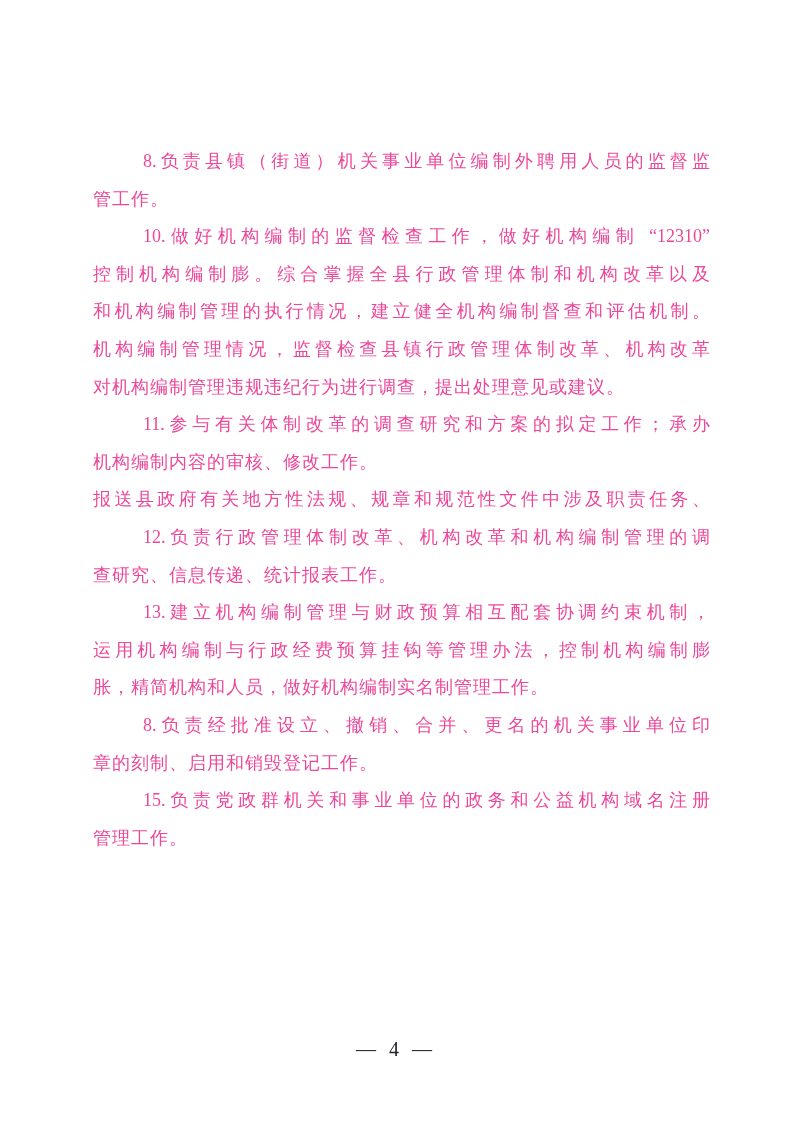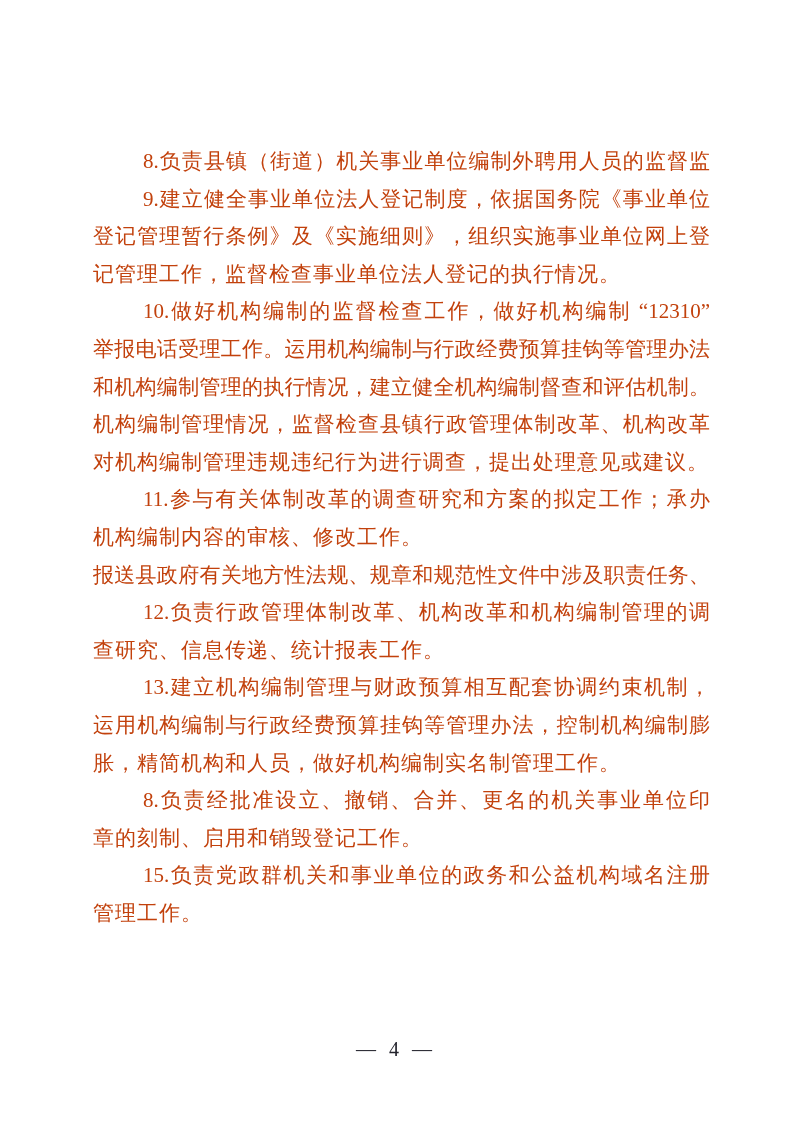--- a/index.html
+++ b/index.html
@@ -20,24 +20,24 @@
     top: 143px;
     left: 93px;
     width: 617px;
     color: #1f1f29;
   }
   .paragraph {
     margin: 0;
     padding: 0;
   }
   .line {
-    font-size: 21px;
+    font-size: 18px;
     line-height: 37.6px;
     height: 37.6px;
-    color: #c2410c;
+    color: #ec4899;
     text-align: justify;
     text-align-last: justify;
     overflow: visible;
   }
   .line.first {
     text-indent: 50px;
   }
   .line.last {
     text-align: left;
     text-align-last: left;
@@ -57,29 +57,25 @@
     font-family: "Liberation Serif", "DejaVu Serif", serif;
   }
 </style>
 </head>
 <body>
 
 <div class="page">
   <div class="body-text" id="paragraphs-root">
       <div class="paragraph">
         <div class="line first">8.负责县镇（街道）机关事业单位编制外聘用人员的监督监</div>
-      </div>
-      <div class="paragraph">
-        <div class="line first">9.建立健全事业单位法人登记制度，依据国务院《事业单位</div>
-        <div class="line">登记管理暂行条例》及《实施细则》，组织实施事业单位网上登</div>
-        <div class="line last">记管理工作，监督检查事业单位法人登记的执行情况。</div>
+        <div class="line last">管工作。</div>
       </div>
       <div class="paragraph">
         <div class="line first">10.做好机构编制的监督检查工作，做好机构编制 “12310”</div>
-        <div class="line">举报电话受理工作。运用机构编制与行政经费预算挂钩等管理办法</div>
+        <div class="line">控制机构编制膨。综合掌握全县行政管理体制和机构改革以及</div>
         <div class="line">和机构编制管理的执行情况，建立健全机构编制督查和评估机制。</div>
         <div class="line">机构编制管理情况，监督检查县镇行政管理体制改革、机构改革</div>
         <div class="line last">对机构编制管理违规违纪行为进行调查，提出处理意见或建议。</div>
       </div>
       <div class="paragraph">
         <div class="line first">11.参与有关体制改革的调查研究和方案的拟定工作；承办</div>
         <div class="line last">机构编制内容的审核、修改工作。</div>
         <div class="line">报送县政府有关地方性法规、规章和规范性文件中涉及职责任务、</div>
       </div>
       <div class="paragraph">

